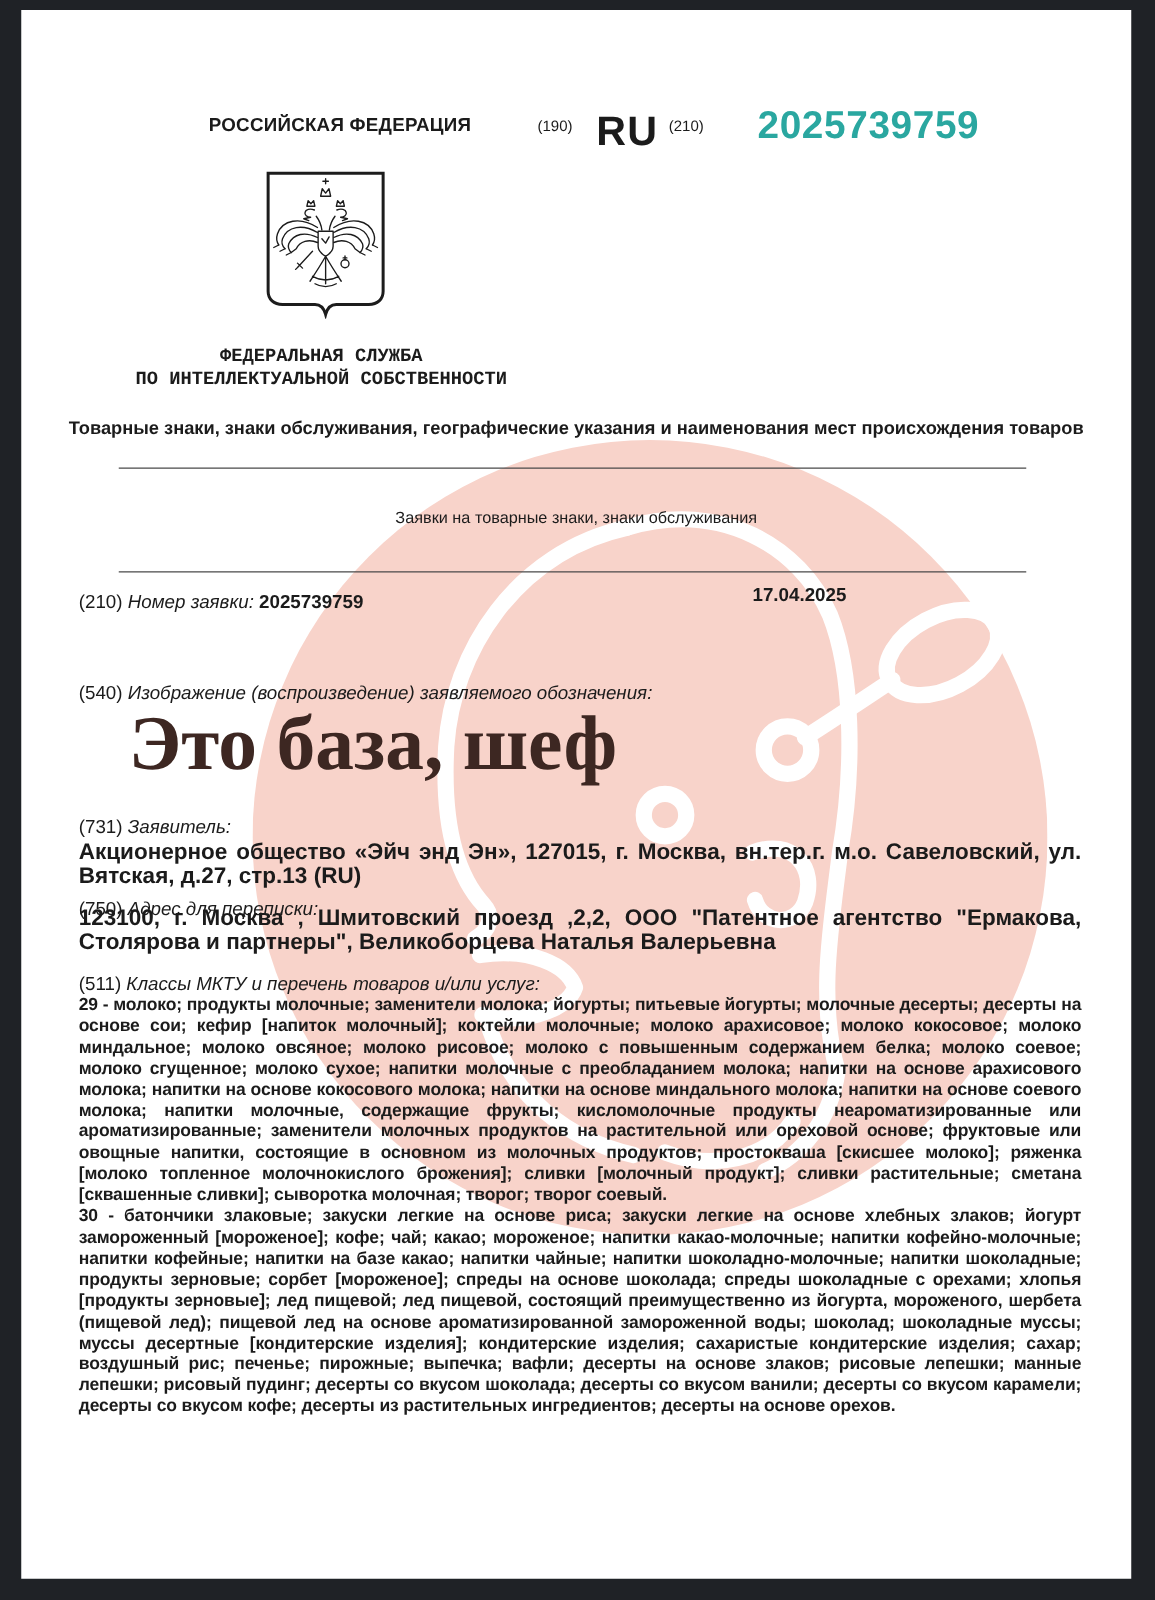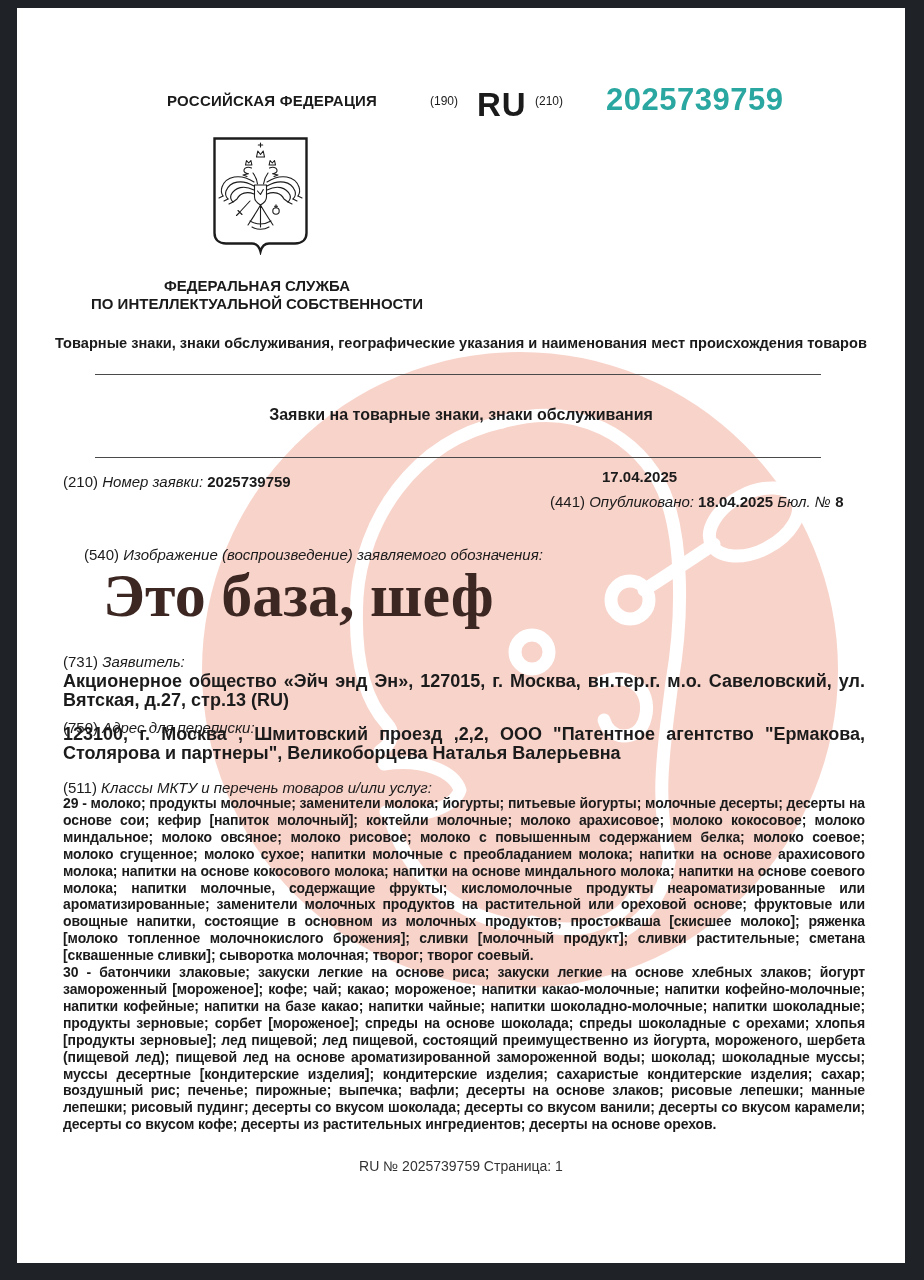--- a/index.html
+++ b/index.html
@@ -8,23 +8,23 @@
   .page{position:absolute;left:17px;top:8px;width:888px;height:1255px;background:#ffffff;}
   .abs{position:absolute;}
   .i{font-style:italic;}
   .code{font-style:normal;}
   .center{text-align:center;width:100%;left:0;}
   .rule{position:absolute;left:78px;width:726px;height:0;border-top:1.6px solid #4a4a4a;}
   .country{font-size:15px;font-weight:bold;letter-spacing:.2px;}
   .smallcode{font-size:12px;}
   .ru-big{font-size:33px;font-weight:bold;letter-spacing:1px;}
   .app-number{font-size:31px;font-weight:bold;letter-spacing:.5px;}
-  .agency{font-size:15px;font-weight:bold;line-height:17.5px;text-align:center;}
+  .agency{font-size:15px;font-weight:bold;line-height:17.5px;text-align:center;font-family:Liberation Mono, monospace;}
   .doctype{font-size:14.6px;font-weight:bold;}
-  .sectiontitle{font-size:16px;font-weight:bold;}
+  .sectiontitle{font-size:13px;font-weight:normal;}
   .field{font-size:15px;line-height:21px;}
   .field .val{font-weight:bold;}
   .mark-text{font-family:"Liberation Serif",serif;font-weight:bold;font-size:62px;
              color:#3d2722;line-height:1;white-space:nowrap;}
   .para{font-size:18px;font-weight:bold;text-align:justify;line-height:19px;margin:0;}
   .classes p{font-size:14px;font-weight:bold;text-align:justify;line-height:16.9px;margin:0;
              letter-spacing:-.1px;}
   .footer{font-size:14px;color:#333;}
   .watermark{position:absolute;pointer-events:none;}
 </style>
@@ -104,27 +104,23 @@
     <div class="abs field" style="left:46px;top:463px;">
       <span class="code">(210)</span>
       <span class="i">Номер заявки: </span>
       <span class="val">2025739759</span>
     </div>
 
     <div class="abs field" style="left:533px;top:458px;width:340px;">
       <div style="padding-left:52px;">
         <span class="val">17.04.2025</span>
       </div>
-      <div style="margin-top:4px;">
-        <span class="code">(441)</span>
-        <span class="i">Опубликовано: </span><span class="val">18.04.2025</span><span class="i"> Бюл. № </span><span class="val">8</span>
-      </div>
     </div>
 
-    <div class="abs field" style="left:46px;top:536px;margin-left:21px;">
+    <div class="abs field" style="left:46px;top:536px;">
       <span class="code">(540)</span>
       <span class="i">Изображение (воспроизведение) заявляемого обозначения:</span>
     </div>
 
     <div class="abs mark-text" style="left:86px;top:556px;">Это база, шеф</div>
 
     <div class="abs field" style="left:46px;top:643px;">
       <span class="code">(731)</span>
       <span class="i">Заявитель:</span>
     </div>
@@ -138,16 +134,15 @@
 
     <div class="abs field" style="left:46px;top:769px;">
       <span class="code">(511)</span>
       <span class="i">Классы МКТУ и перечень товаров и/или услуг:</span>
     </div>
     <div class="abs classes" style="left:46px;top:787px;width:802px;">
       <p>29 - молоко; продукты молочные; заменители молока; йогурты; питьевые йогурты; молочные десерты; десерты на основе сои; кефир [напиток молочный]; коктейли молочные; молоко арахисовое; молоко кокосовое; молоко миндальное; молоко овсяное; молоко рисовое; молоко с повышенным содержанием белка; молоко соевое; молоко сгущенное; молоко сухое; напитки молочные с преобладанием молока; напитки на основе арахисового молока; напитки на основе кокосового молока; напитки на основе миндального молока; напитки на основе соевого молока; напитки молочные, содержащие фрукты; кисломолочные продукты неароматизированные или ароматизированные; заменители молочных продуктов на растительной или ореховой основе; фруктовые или овощные напитки, состоящие в основном из молочных продуктов; простокваша [скисшее молоко]; ряженка [молоко топленное молочнокислого брожения]; сливки [молочный продукт]; сливки растительные; сметана [сквашенные сливки]; сыворотка молочная; творог; творог соевый.</p>
       <p>30 - батончики злаковые; закуски легкие на основе риса; закуски легкие на основе хлебных злаков; йогурт замороженный [мороженое]; кофе; чай; какао; мороженое; напитки какао-молочные; напитки кофейно-молочные; напитки кофейные; напитки на базе какао; напитки чайные; напитки шоколадно-молочные; напитки шоколадные; продукты зерновые; сорбет [мороженое]; спреды на основе шоколада; спреды шоколадные с орехами; хлопья [продукты зерновые]; лед пищевой; лед пищевой, состоящий преимущественно из йогурта, мороженого, шербета (пищевой лед); пищевой лед на основе ароматизированной замороженной воды; шоколад; шоколадные муссы; муссы десертные [кондитерские изделия]; кондитерские изделия; сахаристые кондитерские изделия; сахар; воздушный рис; печенье; пирожные; выпечка; вафли; десерты на основе злаков; рисовые лепешки; манные лепешки; рисовый пудинг; десерты со вкусом шоколада; десерты со вкусом ванили; десерты со вкусом карамели; десерты со вкусом кофе; десерты из растительных ингредиентов; десерты на основе орехов.</p>
     </div>
 
-    <div class="abs footer center" style="top:1150px;">RU № 2025739759 Страница: 1</div>
 
   </div>
 </div>
 
 </body></html>

